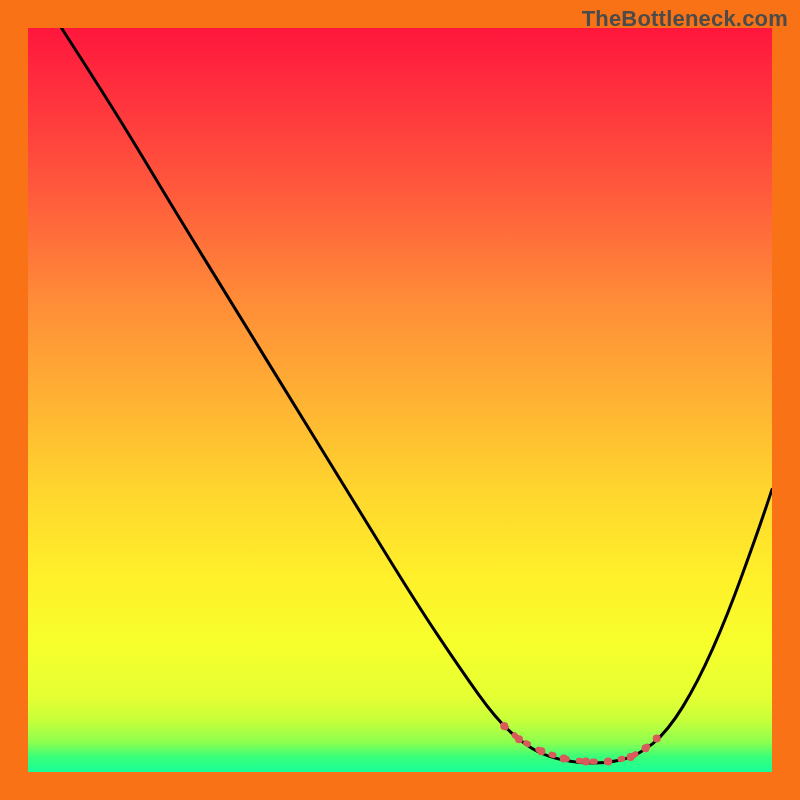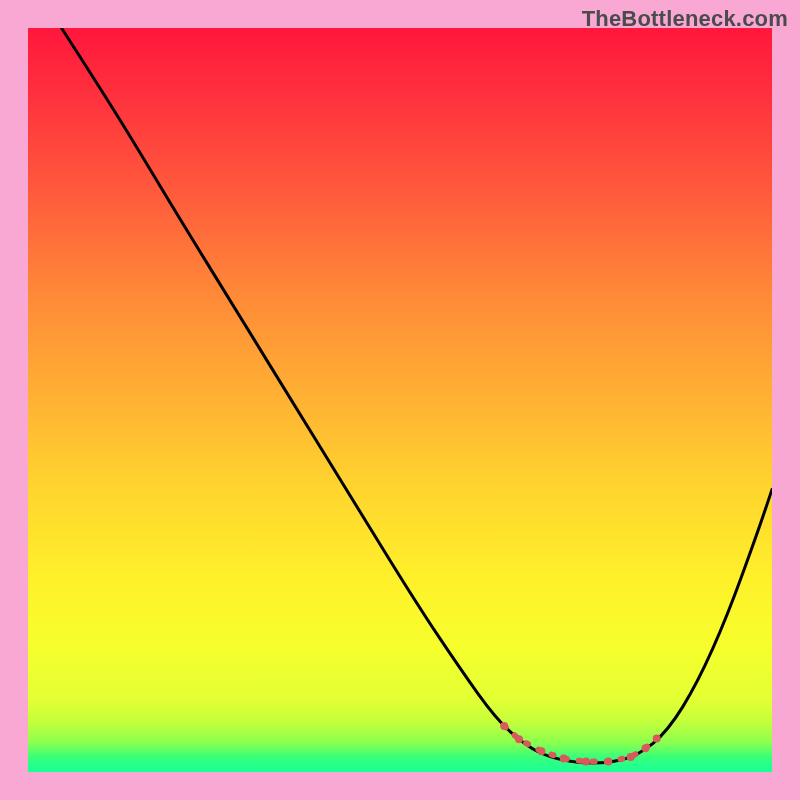--- a/index.html
+++ b/index.html
@@ -8,21 +8,21 @@
     width: 800px;
     height: 800px;
     background: #000;
     font-family: Arial, Helvetica, sans-serif;
     overflow: hidden;
   }
   .frame {
     position: relative;
     width: 800px;
     height: 800px;
-    background: #f9a8d4;
+    background: #f97316;
   }
   .watermark {
     position: absolute;
     top: 6px;
     right: 12px;
     color: #4b4b4b;
     font-size: 22px;
     font-weight: 600;
     letter-spacing: 0.2px;
     z-index: 10;

